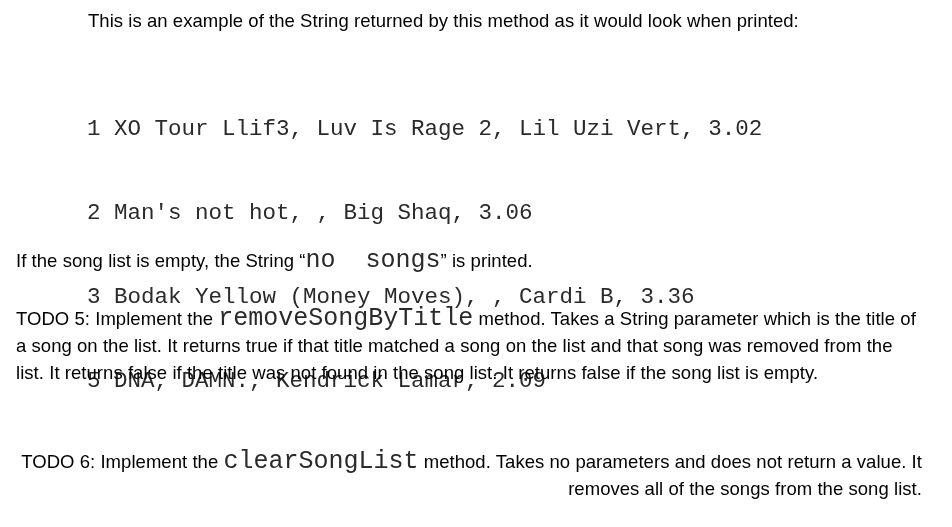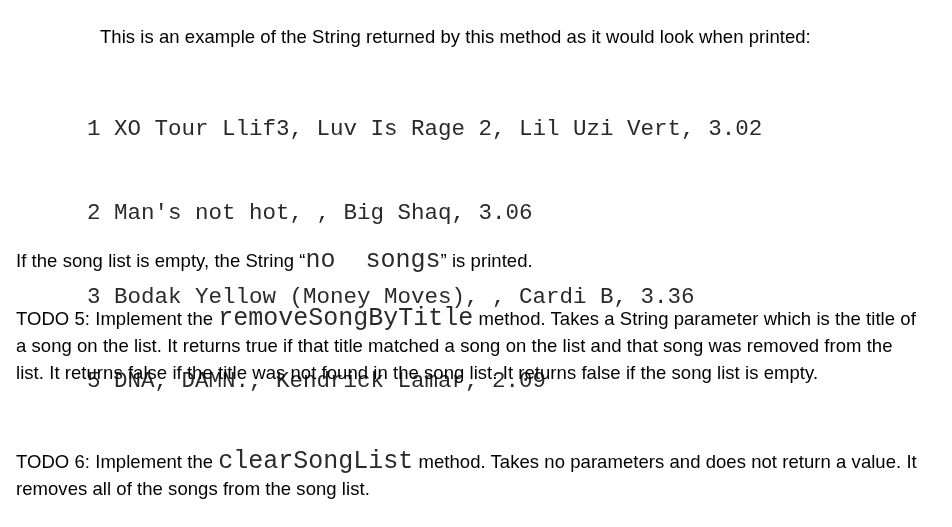--- a/index.html
+++ b/index.html
@@ -27,24 +27,23 @@
   .prose {
     font-family: "Liberation Sans", sans-serif;
     font-size: 18.5px;
     line-height: 27px;
     color: #000000;
     letter-spacing: 0.05px;
   }
 
   .intro {
     position: absolute;
-    left: 100px;
+    left: 88px;
     top: 7px;
     width: 800px;
-    margin-top: 16px;
   }
 
   
   .code-block {
     position: absolute;
     left: 87px;
     top: 59px;
     font-family: "Liberation Mono", "DejaVu Sans Mono", monospace;
     font-size: 22.5px;
     line-height: 28px;
@@ -80,20 +79,21 @@
     left: 16px;
     top: 305px;
     width: 906px;
   }
 
   .p-todo6 {
     position: absolute;
     left: 16px;
     top: 448px;
     width: 906px;
+    text-align: right;
   }
 
   .p-todo5 .prose-body,
   .p-todo6 .prose-body,
   .p-empty .prose-body,
   .intro .prose-body {
     display: block;
   }
 </style>
 </head>

